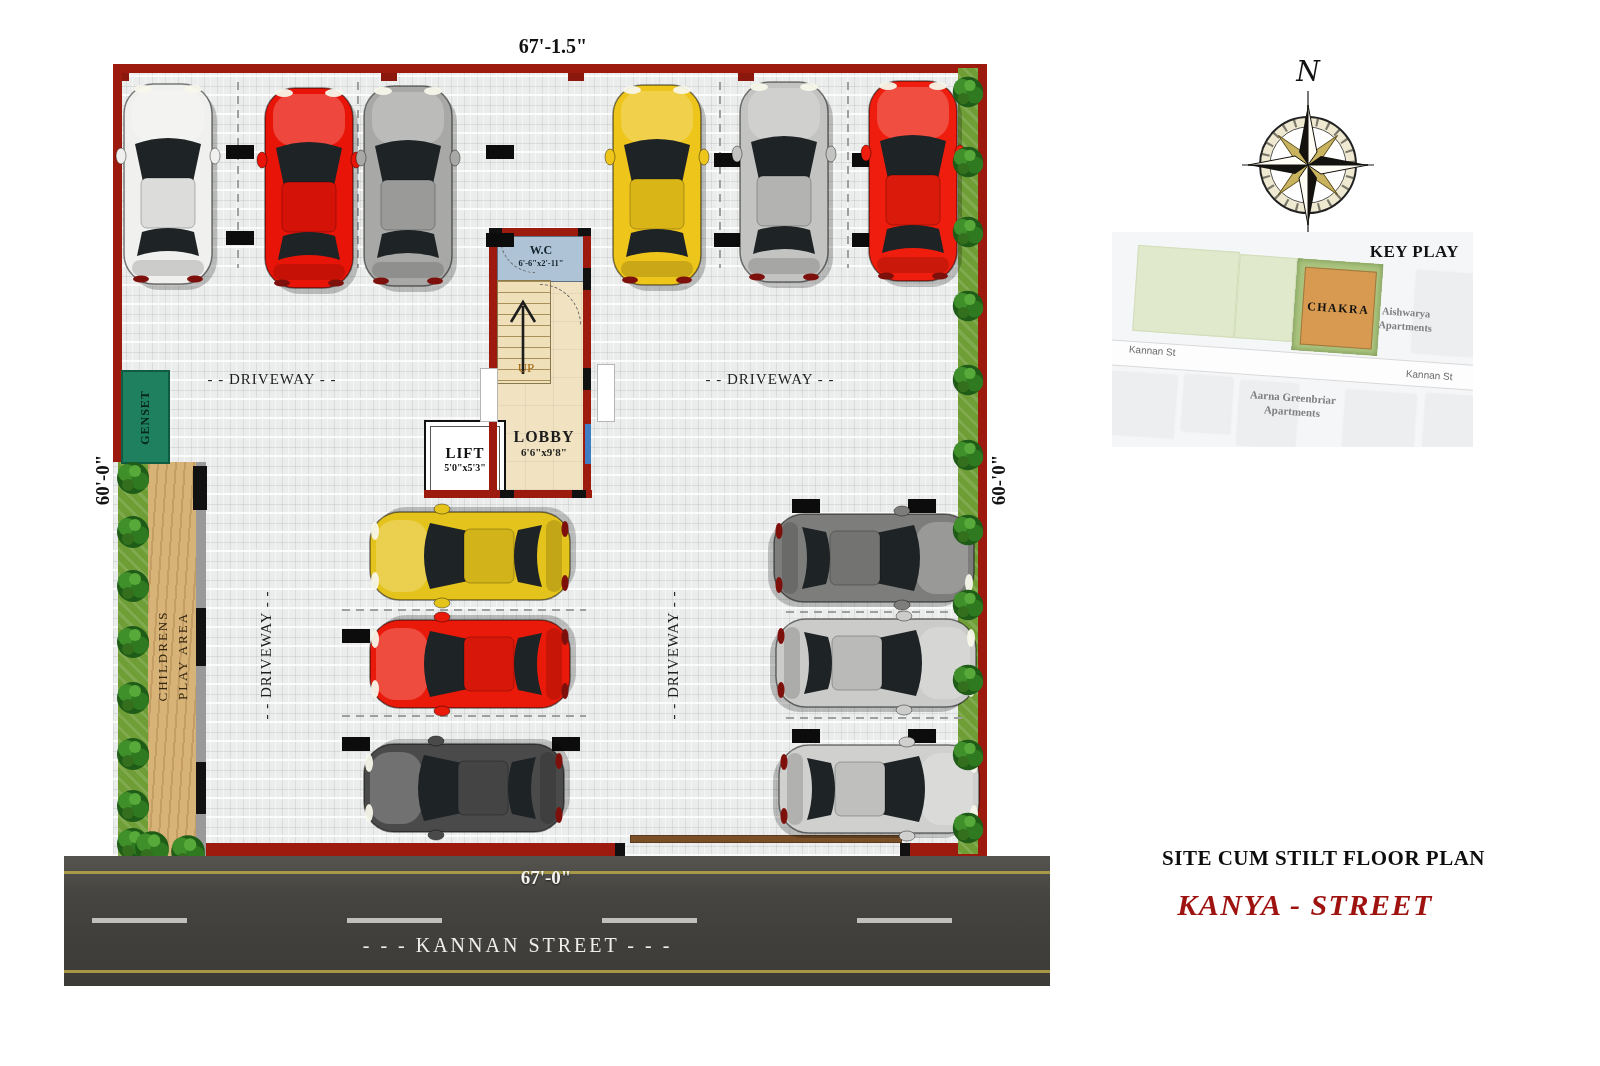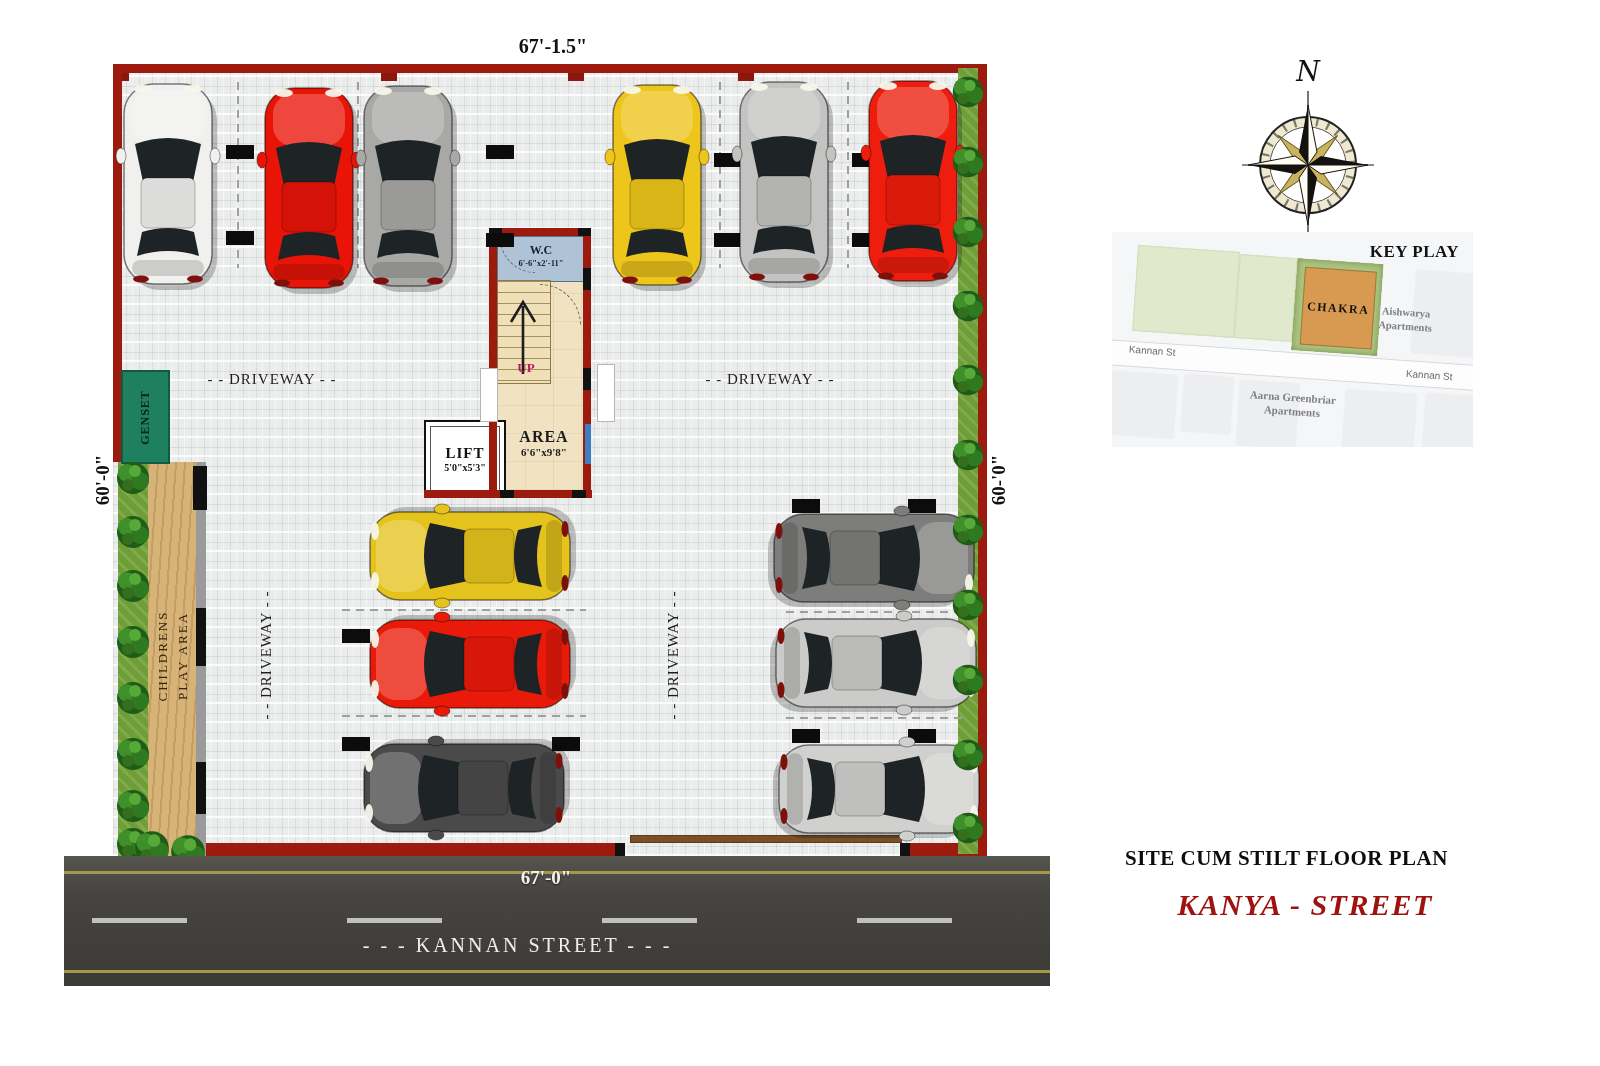--- a/index.html
+++ b/index.html
@@ -37,21 +37,21 @@
   .wc .sz{font-weight:bold;font-size:8.5px;}
   .stair{position:absolute;background:#efe0ba;border:1px solid #8a784e;
     background-image:repeating-linear-gradient(180deg, #a98f58 0 1.5px, transparent 1.5px 11px);}
   .lift{position:absolute;background:#fff;border:2px solid #111;box-shadow:inset 0 0 0 4px #fff, inset 0 0 0 5px #555;
         display:flex;flex-direction:column;align-items:center;justify-content:center;color:#111;}
   .lift .nm{font-weight:bold;font-size:15px;letter-spacing:1px;}
   .lift .sz{font-weight:bold;font-size:10px;}
   .lobbylbl{position:absolute;text-align:center;color:#1c1c1c;}
   .lobbylbl .nm{font-weight:bold;font-size:16px;letter-spacing:1px;}
   .lobbylbl .sz{font-weight:bold;font-size:11px;}
-  .uplbl{position:absolute;font-size:13px;font-weight:bold;color:#be185d;}
+  .uplbl{position:absolute;font-size:13px;font-weight:normal;color:#a16207;}
   .arc{position:absolute;border:1.5px dashed #666;background:transparent;}
   .doorgap{position:absolute;background:#fff;border:1px solid #b5b5b5;}
   .bluedoor{position:absolute;background:#3f7dc4;}
 
   
   .lbl{position:absolute;white-space:nowrap;color:#1e1e1e;}
   .driveway{font-size:15px;letter-spacing:1px;transform:translate(-50%,-50%);}
   .driveway.vert{transform:translate(-50%,-50%) rotate(-90deg);}
   .playlbl{transform:translate(-50%,-50%) rotate(-90deg);text-align:center;color:#33250e;
            font-size:13px;letter-spacing:2px;line-height:1.5;}
@@ -82,21 +82,21 @@
   .kp-street{position:absolute;height:24px;background:#fdfdfe;border-top:1.5px solid #d8d8da;border-bottom:1.5px solid #d8d8da;}
   .kp-stname{position:absolute;font-size:10px;color:#6b6b6b;font-family:"Liberation Sans", sans-serif;}
   .kp-site-outer{position:absolute;background:#abc57f;box-shadow:inset 0 0 6px rgba(60,90,30,.5);}
   .kp-site-inner{position:absolute;background:#d89a50;border:1px solid #9a7a40;display:flex;align-items:center;justify-content:center;}
   .kp-site-inner span{font-weight:bold;font-size:12px;letter-spacing:1.5px;color:#131313;}
   .kp-apt{position:absolute;font-weight:bold;font-size:10.5px;color:#808080;line-height:1.3;text-align:center;}
   .kp-gray{position:absolute;background:#eceef0;box-shadow:0 0 3px rgba(0,0,0,.08);}
   .kp-green{position:absolute;background:#e0e9cb;border:1px solid #d2ddba;}
 
   
-  .tb1{position:absolute;left:1125px;top:846px;width:360px;text-align:left;font-weight:bold;
+  .tb1{position:absolute;left:1125px;top:846px;width:360px;text-align:right;font-weight:bold;
        font-size:21px;letter-spacing:.5px;color:#0d0d0d;}
   .tb2{position:absolute;left:1125px;top:888px;width:360px;text-align:center;font-weight:bold;font-style:italic;
        font-size:30px;letter-spacing:1.5px;color:#9e1310;}
 
   svg.overlay{position:absolute;left:0;top:0;pointer-events:none;}
 </style>
 </head>
 <body>
 
 <div class="stage">
@@ -142,21 +142,21 @@
         <div class="sz">6'-6"x2'-11"</div>
       </div>
       <div class="arc" style="left:76px;top:10px;width:34px;height:34px;border-radius:0 0 0 100%;border-top:none;border-right:none;"></div>
       <div class="stair" style="left:73px;top:52px;width:52px;height:102px;"></div>
       <svg class="overlay" style="left:80px;top:60px;" width="38" height="90" viewBox="0 0 38 90">
         <path d="M19,86 L19,18 M7,34 L19,14 L31,34" stroke="#1d1d1d" stroke-width="2.6" fill="none"></path>
       </svg>
       <div class="uplbl" style="left:82px;top:132px;width:40px;text-align:center;">UP</div>
       <div class="arc" style="left:116px;top:56px;width:40px;height:40px;border-radius:0 100% 0 0;border-left:none;border-bottom:none;"></div>
       <div class="lobbylbl" style="left:80px;top:200px;width:80px;">
-        <div class="nm">AREA</div>
+        <div class="nm">LOBBY</div>
         <div class="sz">6'6"x9'8"</div>
       </div>
       <div class="lift" style="left:0;top:192px;width:78px;height:74px;">
         <div class="nm">LIFT</div>
         <div class="sz">5'0"x5'3"</div>
       </div>
 
       <div class="wall" style="left:65px;top:0;width:102px;height:8px;"></div>
       <div class="blackcap" style="left:65px;top:0;width:13px;height:8px;"></div>
       <div class="blackcap" style="left:154px;top:0;width:13px;height:8px;"></div>

